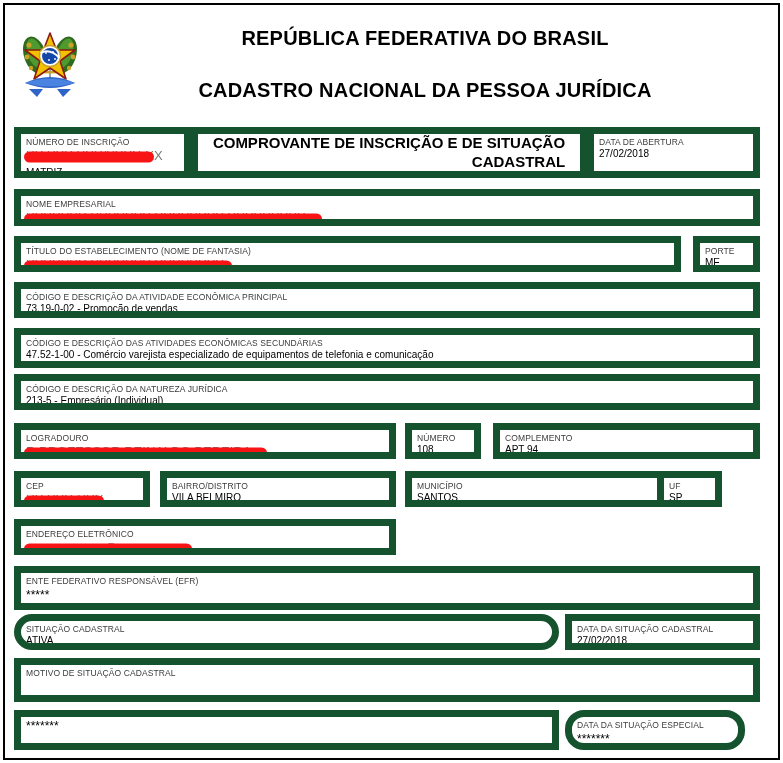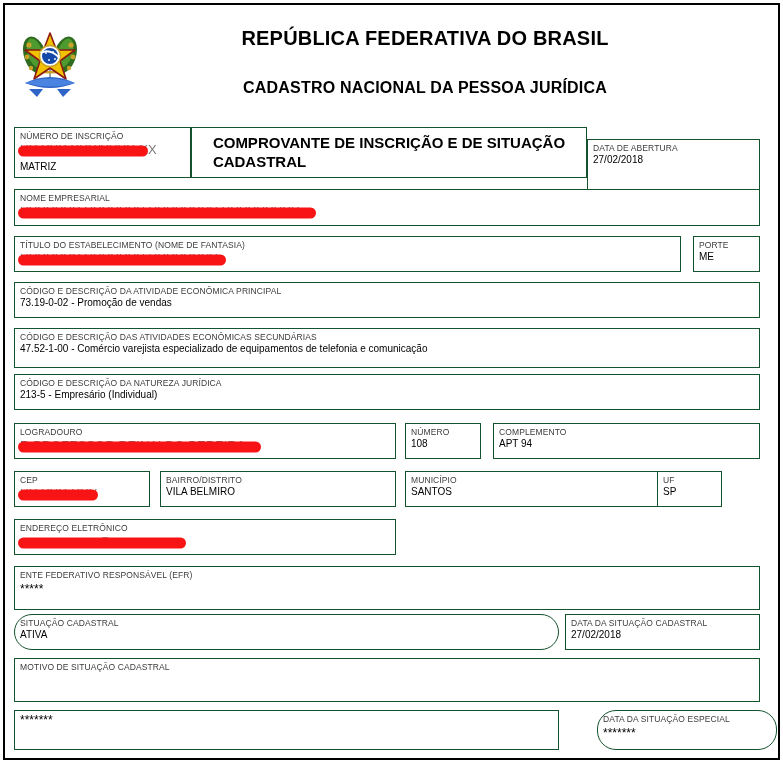--- a/index.html
+++ b/index.html
@@ -57,30 +57,30 @@
   }
   .title-main {
     margin-top: 22px;
     font-size: 20px;
     font-weight: bold;
     letter-spacing: 0.2px;
     color: #000;
   }
   .title-sub {
     margin-top: 29px;
-    font-size: 16px;
+    font-size: 20px;
     font-weight: bold;
     letter-spacing: 0.2px;
     color: #000;
   }
 
   
   .box {
     position: absolute;
-    border: 1px solid #14532d;
+    border: 7px solid #14532d;
     box-sizing: border-box;
     background: #ffffff;
     overflow: hidden;
   }
   .lbl {
     display: block;
     font-size: 8.5px;
     color: #3b3b3b;
     letter-spacing: 0.1px;
     margin: 3px 0 0 5px;
@@ -100,21 +100,21 @@
     color: #000;
     margin: 2px 0 0 5px;
     letter-spacing: 0px;
   }
 
   
   .banner-cell {
     display: flex;
     align-items: center;
     justify-content: center;
-    text-align: left;
+    text-align: right;
     height: 100%;
   }
   .banner-text {
     font-size: 15px;
     font-weight: bold;
     line-height: 1.25;
     color: #000;
     padding: 0 6px;
   }
 
@@ -211,21 +211,21 @@
 
   <div class="box" style="left:191px; top:127px; width:396px; height:51px;">
     <div class="banner-cell">
       <div class="banner-text">
         <div>COMPROVANTE DE INSCRIÇÃO E DE SITUAÇÃO</div>
         <div>CADASTRAL</div>
       </div>
     </div>
   </div>
 
-  <div class="box" style="left:587px; top:139px; width:173px; height:51px;">
+  <div class="box" style="left:587px; top:127px; width:173px; height:51px;">
     <span class="lbl">DATA DE ABERTURA</span>
     <span class="val">27/02/2018</span>
   </div>
 
   <div class="box" style="left:14px; top:189px; width:746px; height:37px;">
     <span class="lbl">NOME EMPRESARIAL</span>
     <span class="redact-wrap">
       <span class="redact-text">XXXXXXX XXXXXXX XXXXXXXX XXXXXXXXX</span>
       <span class="redact-ghost">XXXXXXX XXXXXXX XXXXXXXX XXXXXXXXX</span>
       <span class="redact-bar" style="width:298px;"></span>
@@ -331,18 +331,18 @@
 
   <div class="box" style="left:14px; top:658px; width:746px; height:44px;">
     <span class="lbl">MOTIVO DE SITUAÇÃO CADASTRAL</span>
     <span class="val"></span>
   </div>
 
   <div class="box" style="left:14px; top:710px; width:545px; height:40px;">
     <span class="stars">*******</span>
   </div>
 
-  <div class="box" style="left:597px; top:710px; width:180px; height:40px;border-radius:19px;">
+  <div class="box" style="left:565px; top:710px; width:180px; height:40px;border-radius:19px;">
     <span class="lbl">DATA DA SITUAÇÃO ESPECIAL</span>
     <span class="stars">*******</span>
   </div>
 
 </div>
 
 </body></html>

